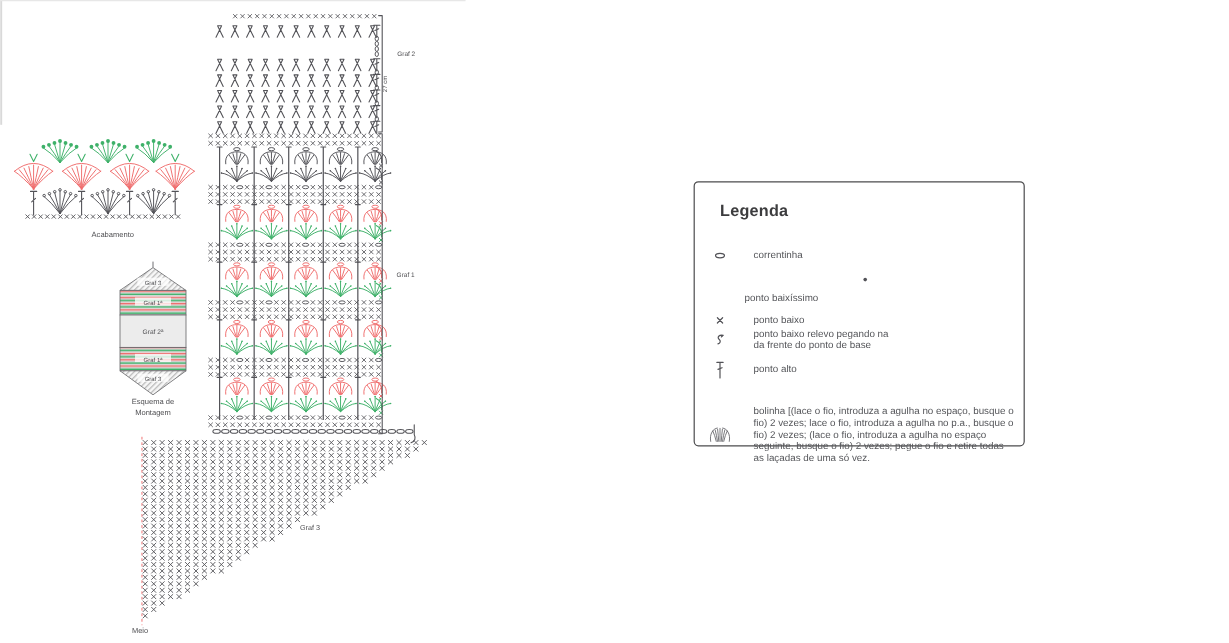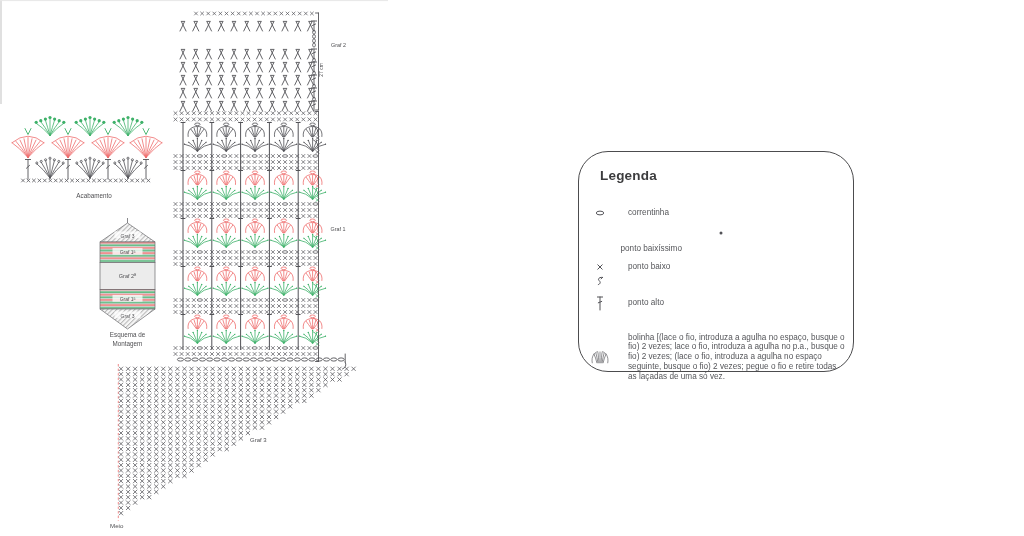--- a/index.html
+++ b/index.html
@@ -4,21 +4,21 @@
 <style>
   html,body{margin:0;padding:0;}
   body{
     width:1024px;height:536px;position:relative;overflow:hidden;
     background:#ffffff;font-family:"Liberation Sans",sans-serif;
   }
   svg text{font-family:"Liberation Sans",sans-serif;fill:#4f4f52;}
   #diagram{position:absolute;left:0;top:0;}
   .legend{
     position:absolute;left:578px;top:151px;width:276px;height:221px;
-    box-sizing:border-box;border:1.5px solid #4c4c4e;border-radius:30px;
+    box-sizing:border-box;border:1.5px solid #4c4c4e;border-radius:4px;
     background:#ffffff;
   }
   .legend-title{
     font-size:13.5px;font-weight:700;color:#3c3c3e;margin:16px 0 0 21px;letter-spacing:.2px;
   }
   #legend-items{padding-left:10px;}
   .l-row{display:flex;align-items:center;}
   .l-icon{flex:0 0 22px;width:22px;display:flex;justify-content:center;align-items:center;}
   .l-text{
     font-size:8.2px;line-height:9.7px;color:#55565a;margin-left:17px;width:218px;
@@ -536,20 +536,22 @@
           </svg>
         </div>
         <div class="l-text">ponto baixo</div>
       </div>
       <div class="l-row" style="margin-top: 2px;">
         <div class="l-icon">
           <svg width="18" height="14" viewBox="-9 -7 18 14">
             <path d="M2.6,-3.6 C-0.8,-4.2 -2.6,-1.9 -0.8,-0.3 C0.8,1.1 0.5,2.9 -1.7,3.6 M2.6,-3.6 L1.1,-2.2" stroke="#525257" stroke-width="1" fill="none" stroke-linecap="round" stroke-linejoin="round"></path>
           </svg>
         </div>
+        <div class="l-text">ponto baixo relevo pegando na
+da frente do ponto de base</div>
       </div>
       <div class="l-row" style="margin-top: 7px;">
         <div class="l-icon">
           <svg width="18" height="16" viewBox="-9 -8 18 16">
             <path d="M-2.6,-6 L2.6,-6 M0,-6 L0,7 M-1.7,-0.2 L1.7,-1.6" stroke="#525257" stroke-width="1" fill="none" stroke-linecap="round" stroke-linejoin="round"></path>
           </svg>
         </div>
         <div class="l-text">ponto alto</div>
       </div>
       <div class="l-row" style="margin-top: 22px;">

